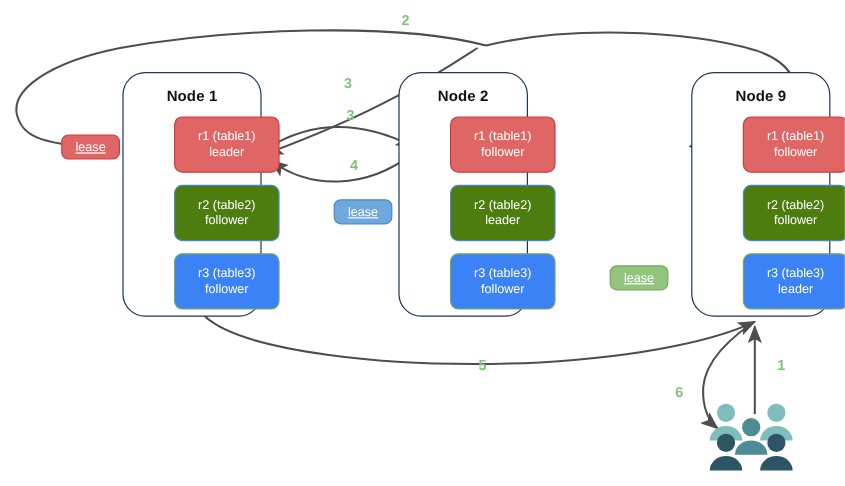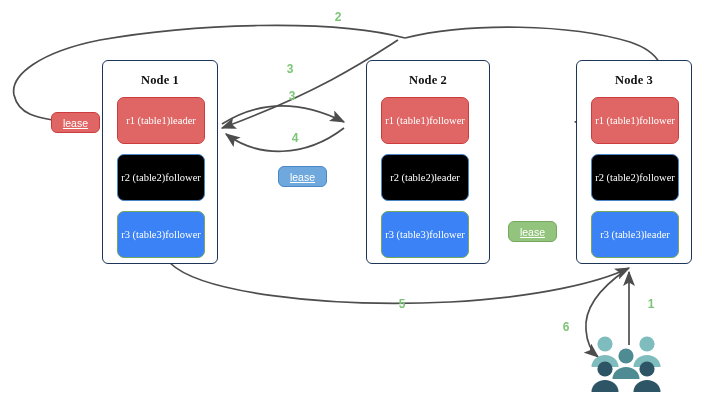--- a/index.html
+++ b/index.html
@@ -23,52 +23,52 @@
     position: absolute;
     left: 0;
     top: 0;
     width: 704px;
     height: 405px;
   }
   .node-box {
     position: absolute;
     box-sizing: border-box;
     border: 1.6px solid #1c3558;
-    border-radius: 6px;
+    border-radius: 19px;
     background: #ffffff;
-    font-family: Liberation Serif, serif;
   }
   .node-title {
     position: absolute;
     width: 100%;
     text-align: center;
     top: 12px;
     left: 0;
     font-size: 12.5px;
     font-weight: bold;
     color: #111111;
     letter-spacing: 0.1px;
   }
   .replica {
     position: absolute;
     box-sizing: border-box;
     border-radius: 7px;
     display: flex;
-    flex-direction: row;
+    flex-direction: column;
     align-items: center;
     justify-content: center;
     color: #ffffff;
     font-size: 10.5px;
     line-height: 13px;
     text-align: center;
+    margin-left: 28px;
   }
   .replica .rl-1 { display: block; }
   .replica .rl-2 { display: block; }
   .rep-red   { background: #e06666; border: 1.4px solid #cc3c3c; }
-  .rep-blue  { background: #000000; border: 1.4px solid #4a86c8; }
+  .rep-blue  { background: #4d7c0f; border: 1.4px solid #4a86c8; }
   .rep-green { background: #3b82f6; border: 1.4px solid #75a85c; }
 
   .lease {
     position: absolute;
     box-sizing: border-box;
     border-radius: 6px;
     display: flex;
     align-items: center;
     justify-content: center;
     color: #ffffff;
@@ -133,38 +133,38 @@
     <div class="replica rep-blue" style="left:14px; top:93px; width:88px; height:47px;">
       <span class="rl-1">r2 (table2)</span>
       <span class="rl-2">follower</span>
     </div>
     <div class="replica rep-green" style="left:14px; top:150px; width:88px; height:47px;">
       <span class="rl-1">r3 (table3)</span>
       <span class="rl-2">follower</span>
     </div>
   </div>
 
-  <div class="node-box" style="left:366px; top:60px; width:124px; height:204px;">
+  <div class="node-box" style="left:332px; top:60px; width:108px; height:204px;">
     <div class="node-title">Node 2</div>
     <div class="replica rep-red" style="left:14px; top:36px; width:88px; height:47px;">
       <span class="rl-1">r1 (table1)</span>
       <span class="rl-2">follower</span>
     </div>
     <div class="replica rep-blue" style="left:14px; top:93px; width:88px; height:47px;">
       <span class="rl-1">r2 (table2)</span>
       <span class="rl-2">leader</span>
     </div>
     <div class="replica rep-green" style="left:14px; top:150px; width:88px; height:47px;">
       <span class="rl-1">r3 (table3)</span>
       <span class="rl-2">follower</span>
     </div>
   </div>
 
   <div class="node-box" style="left:576px; top:60px; width:116px; height:204px;">
-    <div class="node-title">Node 3</div>
+    <div class="node-title">Node 9</div>
     <div class="replica rep-red" style="left:14px; top:36px; width:88px; height:47px;">
       <span class="rl-1">r1 (table1)</span>
       <span class="rl-2">follower</span>
     </div>
     <div class="replica rep-blue" style="left:14px; top:93px; width:88px; height:47px;">
       <span class="rl-1">r2 (table2)</span>
       <span class="rl-2">follower</span>
     </div>
     <div class="replica rep-green" style="left:14px; top:150px; width:88px; height:47px;">
       <span class="rl-1">r3 (table3)</span>

